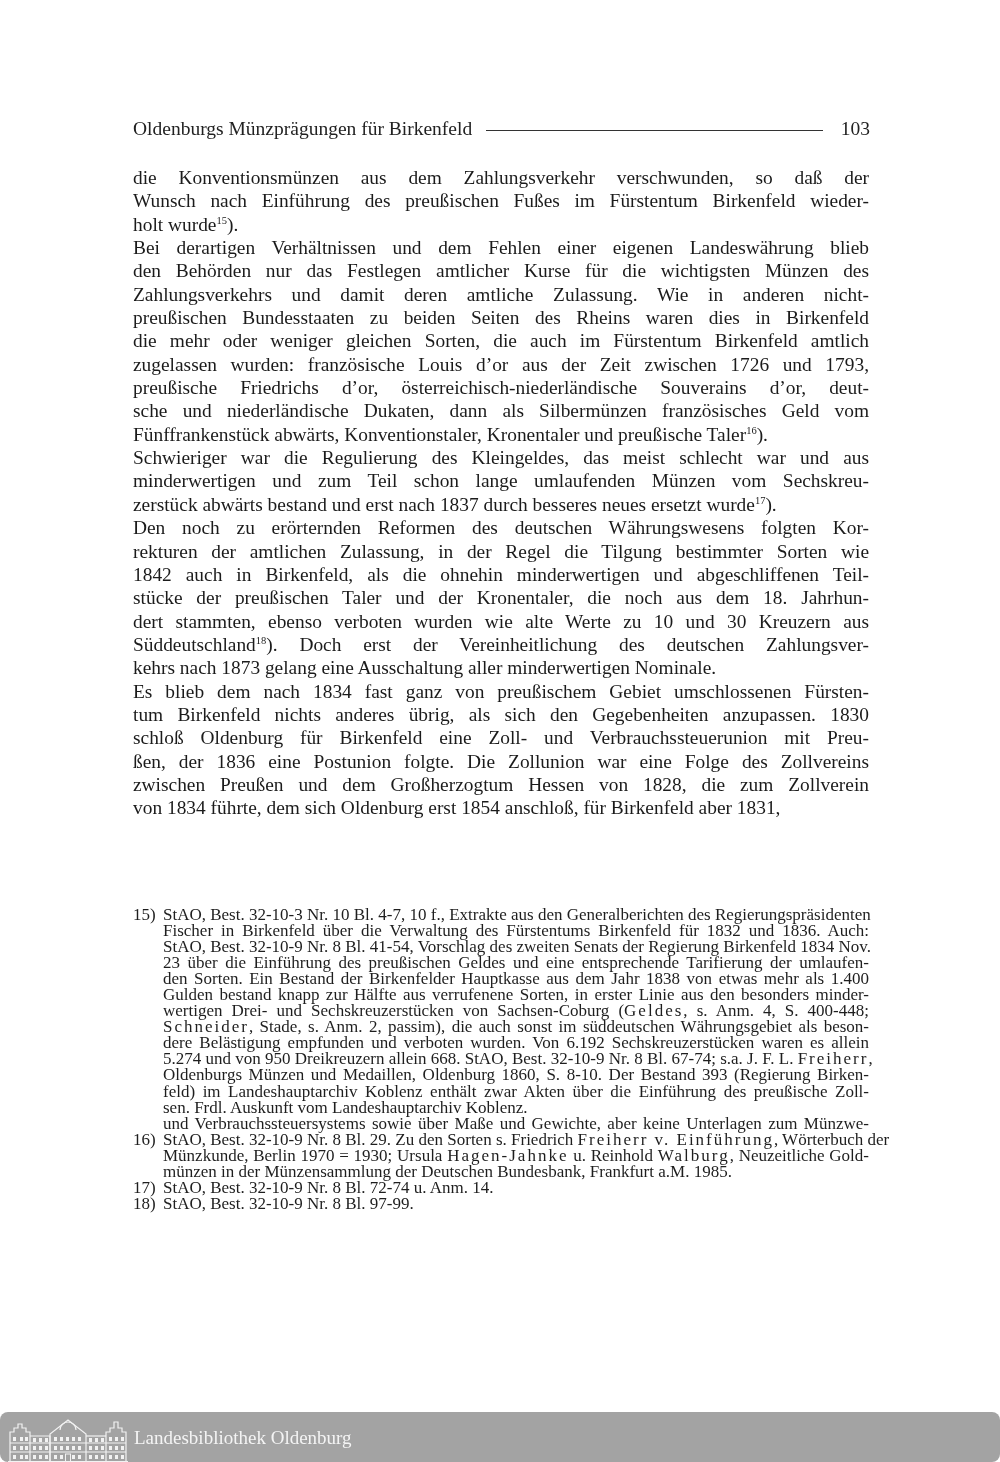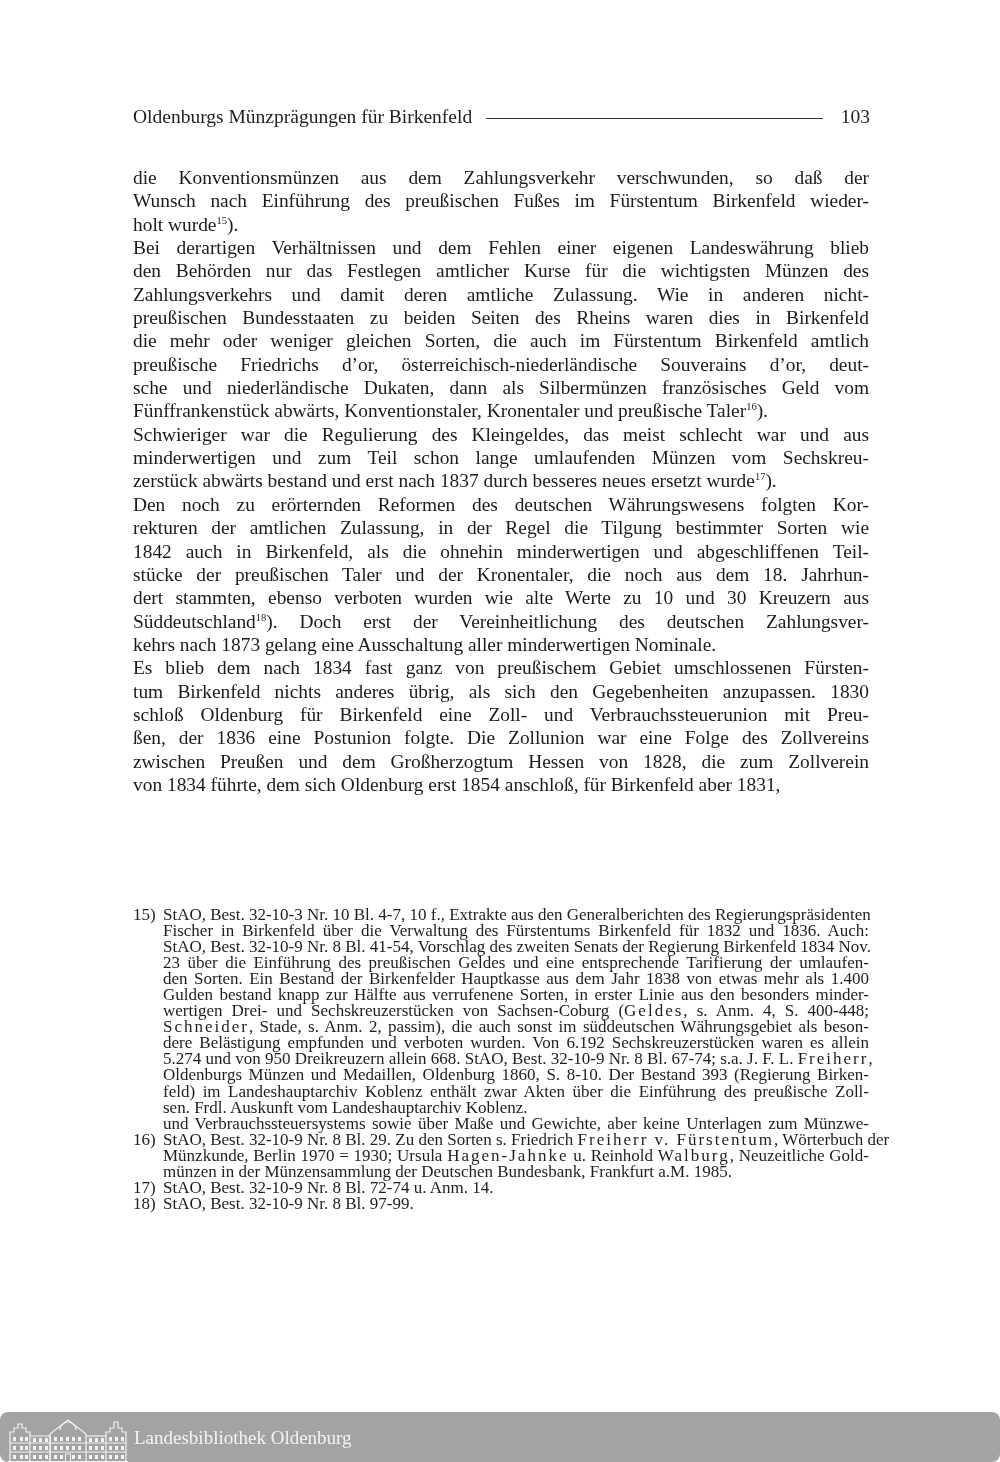--- a/index.html
+++ b/index.html
@@ -11,21 +11,21 @@
     width: 1000px;
     height: 1462px;
     position: relative;
     overflow: hidden;
     font-family: "Liberation Serif", "DejaVu Serif", serif;
     color: #1a1a1a;
   }
   .page-header {
     position: absolute;
     left: 133px;
-    top: 103px;
+    top: 115px;
     width: 737px;
     height: 28px;
     display: flex;
     align-items: center;
     font-size: 19.5px;
     color: #222;
   }
   .page-header .running-title {
     white-space: nowrap;
   }
@@ -143,20 +143,21 @@
       <span class="line">die Konventionsmünzen aus dem Zahlungsverkehr verschwunden, so daß der</span>
       <span class="line">Wunsch nach Einführung des preußischen Fußes im Fürstentum Birkenfeld wieder-</span>
       <span class="line last">holt wurde<sup>15</sup>).</span>
     </p>
     <p>
       <span class="line">Bei derartigen Verhältnissen und dem Fehlen einer eigenen Landeswährung blieb</span>
       <span class="line">den Behörden nur das Festlegen amtlicher Kurse für die wichtigsten Münzen des</span>
       <span class="line">Zahlungsverkehrs und damit deren amtliche Zulassung. Wie in anderen nicht-</span>
       <span class="line">preußischen Bundesstaaten zu beiden Seiten des Rheins waren dies in Birkenfeld</span>
       <span class="line">die mehr oder weniger gleichen Sorten, die auch im Fürstentum Birkenfeld amtlich</span>
+      <span class="line">zugelassen wurden: französische Louis d’or aus der Zeit zwischen 1726 und 1793,</span>
       <span class="line">preußische Friedrichs d’or, österreichisch-niederländische Souverains d’or, deut-</span>
       <span class="line">sche und niederländische Dukaten, dann als Silbermünzen französisches Geld vom</span>
       <span class="line last">Fünffrankenstück abwärts, Konventionstaler, Kronentaler und preußische Taler<sup>16</sup>).</span>
       <span class="line">Schwieriger war die Regulierung des Kleingeldes, das meist schlecht war und aus</span>
       <span class="line">minderwertigen und zum Teil schon lange umlaufenden Münzen vom Sechskreu-</span>
       <span class="line last">zerstück abwärts bestand und erst nach 1837 durch besseres neues ersetzt wurde<sup>17</sup>).</span>
       <span class="line">Den noch zu erörternden Reformen des deutschen Währungswesens folgten Kor-</span>
       <span class="line">rekturen der amtlichen Zulassung, in der Regel die Tilgung bestimmter Sorten wie</span>
       <span class="line">1842 auch in Birkenfeld, als die ohnehin minderwertigen und abgeschliffenen Teil-</span>
       <span class="line">stücke der preußischen Taler und der Kronentaler, die noch aus dem 18. Jahrhun-</span>
@@ -185,21 +186,21 @@
       <span class="fn-line"><span class="spaced">Schneider</span>, Stade, s. Anm. 2, passim), die auch sonst im süddeutschen Währungsgebiet als beson-</span>
       <span class="fn-line">dere Belästigung empfunden und verboten wurden. Von 6.192 Sechskreuzerstücken waren es allein</span>
       <span class="fn-line">5.274 und von 950 Dreikreuzern allein 668. StAO, Best. 32-10-9 Nr. 8 Bl. 67-74; s.a. J. F. L. <span class="spaced">Freiherr</span>,</span>
       <span class="fn-line">Oldenburgs Münzen und Medaillen, Oldenburg 1860, S. 8-10. Der Bestand 393 (Regierung Birken-</span>
       <span class="fn-line">feld) im Landeshauptarchiv Koblenz enthält zwar Akten über die Einführung des preußische Zoll-</span>
       <span class="fn-line last">sen. Frdl. Auskunft vom Landeshauptarchiv Koblenz.</span>
       <span class="fn-line">und Verbrauchssteuersystems sowie über Maße und Gewichte, aber keine Unterlagen zum Münzwe-</span>
     </div>
     <div class="footnote">
       <span class="fn-num">16)</span>
-      <span class="fn-line">StAO, Best. 32-10-9 Nr. 8 Bl. 29. Zu den Sorten s. Friedrich <span class="spaced">Freiherr v. Fürstentum</span>, Wörterbuch der</span>
+      <span class="fn-line">StAO, Best. 32-10-9 Nr. 8 Bl. 29. Zu den Sorten s. Friedrich <span class="spaced">Freiherr v. Einführung</span>, Wörterbuch der</span>
       <span class="fn-line">Münzkunde, Berlin 1970 = 1930; Ursula <span class="spaced">Hagen-Jahnke</span> u. Reinhold <span class="spaced">Walburg</span>, Neuzeitliche Gold-</span>
       <span class="fn-line last">münzen in der Münzensammlung der Deutschen Bundesbank, Frankfurt a.M. 1985.</span>
     </div>
     <div class="footnote">
       <span class="fn-num">17)</span>
       <span class="fn-line last">StAO, Best. 32-10-9 Nr. 8 Bl. 72-74 u. Anm. 14.</span>
     </div>
     <div class="footnote">
       <span class="fn-num">18)</span>
       <span class="fn-line last">StAO, Best. 32-10-9 Nr. 8 Bl. 97-99.</span>

